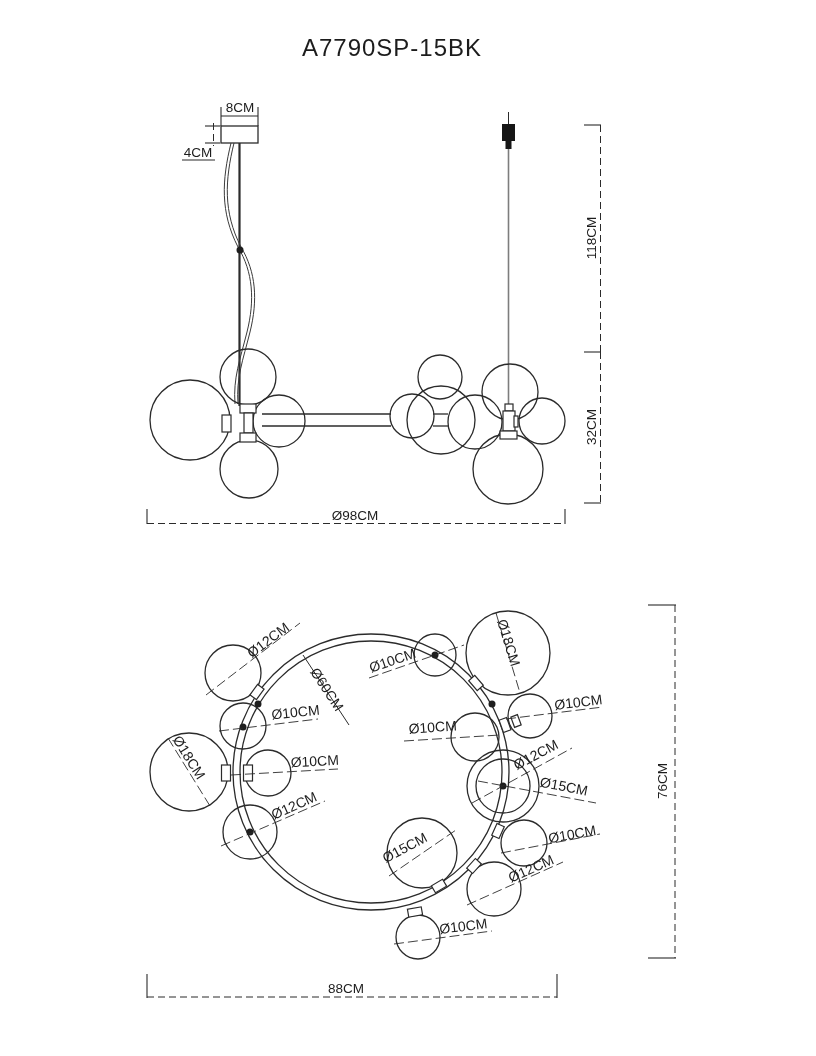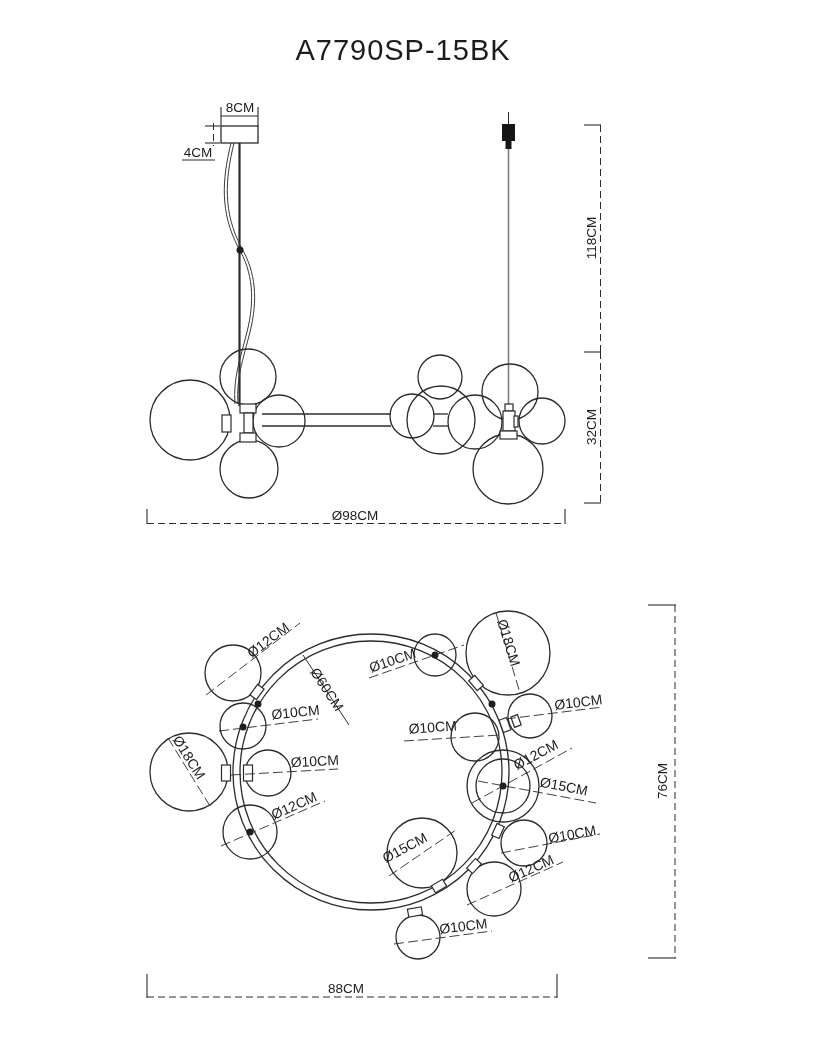--- a/index.html
+++ b/index.html
@@ -1,19 +1,19 @@
 <!DOCTYPE html>
 <html><head>
 <meta charset="utf-8">
 <style>
   html,body{margin:0;padding:0;background:#ffffff;}
   .page{position:relative;width:816px;height:1056px;background:#ffffff;overflow:hidden;
         font-family:"Liberation Sans",sans-serif;}
-  .title{position:absolute;top:34px;left:11px;width:784px;text-align:center;
-         font-size:29px;color:#1c1c1c;letter-spacing:1px;}
+  .title{position:absolute;top:34px;left:0;width:784px;text-align:center;
+         font-size:24px;color:#1c1c1c;letter-spacing:1px;}
   svg{position:absolute;top:0;left:0;}
   .outline{stroke:#2b2b2b;stroke-width:1.3;fill:none;}
   .thin{stroke:#2b2b2b;stroke-width:1;fill:none;}
   .rod{stroke:#2b2b2b;stroke-width:2.2;fill:none;}
   .cable{stroke:#3a3a3a;stroke-width:1;fill:none;}
   .graycable{stroke:#7d7d7d;stroke-width:1.6;fill:none;}
   .dim{stroke:#2b2b2b;stroke-width:1;fill:none;stroke-dasharray:7 4;}
   .ext{stroke:#2b2b2b;stroke-width:1.1;fill:none;}
   .leader{stroke:#2b2b2b;stroke-width:0.9;fill:none;stroke-dasharray:10 4;}
   .clip{fill:#ffffff;stroke:#2b2b2b;stroke-width:1.2;}

